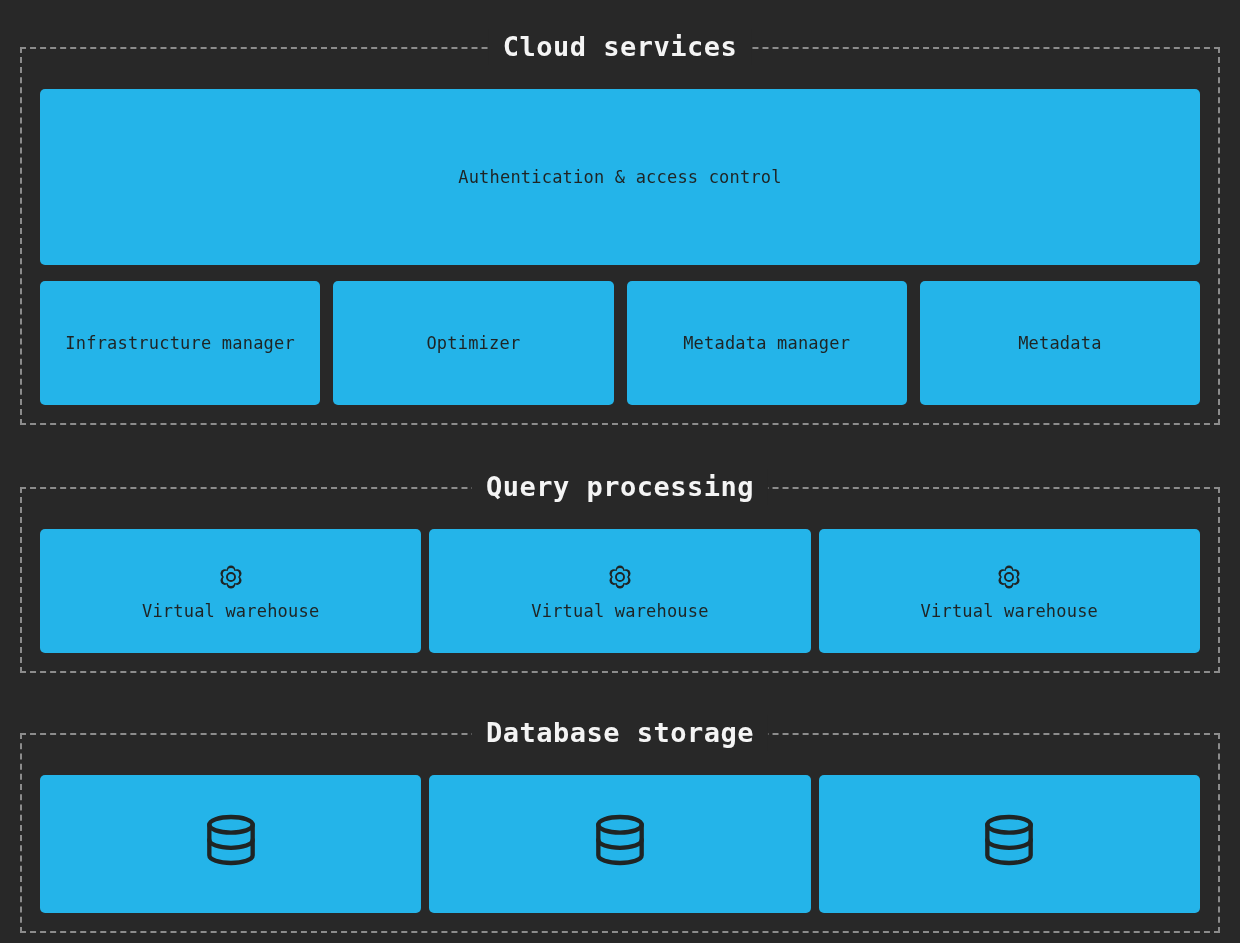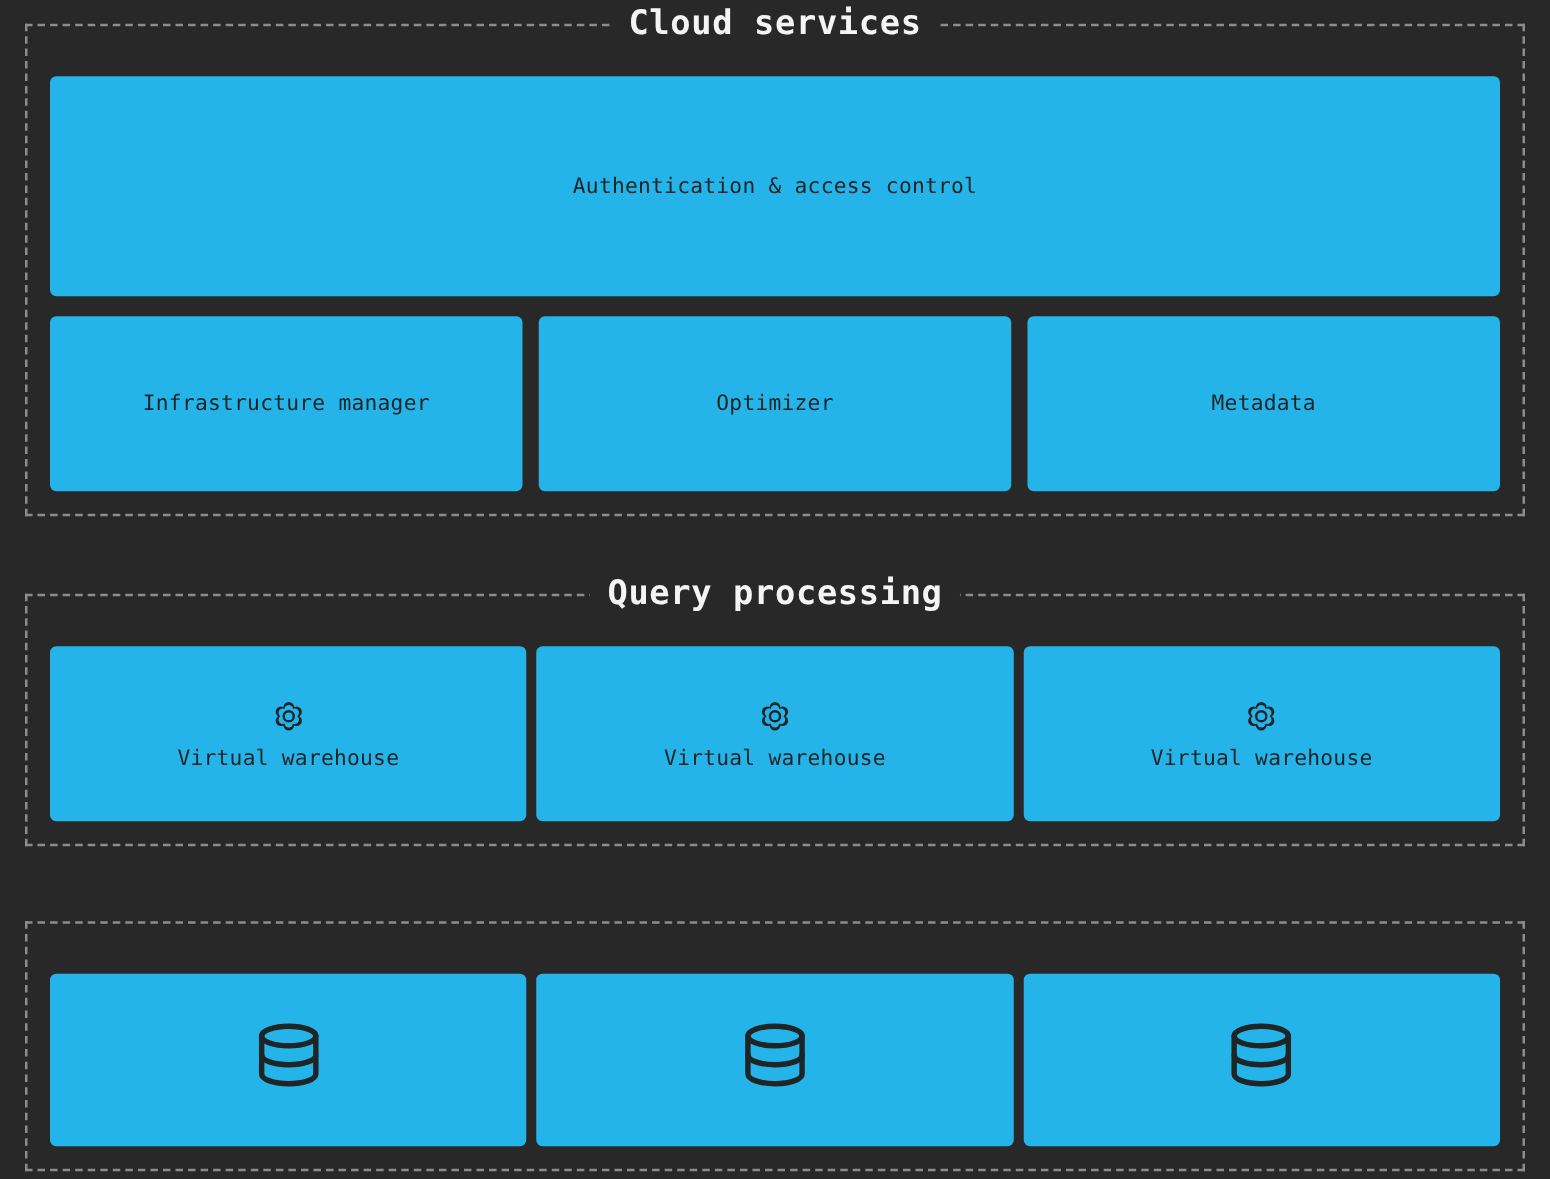--- a/index.html
+++ b/index.html
@@ -11,21 +11,21 @@
   }
   * { margin: 0; padding: 0; box-sizing: border-box; }
   html, body {
     width: 1240px; height: 943px;
     background: var(--bg);
     font-family: "DejaVu Sans Mono", "Liberation Mono", monospace;
     overflow: hidden;
   }
   .canvas {
     width: 1240px; height: 943px;
-    padding: 19px 20px 23px 20px;
+    padding: 47px 20px 23px 20px;
   }
   .panel {
     position: relative;
     border: 2px dashed var(--border);
     padding: 40px 18px 18px 18px;
   }
   .panel + .panel { margin-top: 62px; }
   .panel.storage { margin-top: 60px; }
   .panel-title {
     position: absolute;
@@ -50,21 +50,21 @@
     align-items: center;
     justify-content: center;
     font-size: 17px;
     font-weight: 500;
     letter-spacing: 0.2px;
   }
   .box-wide { height: 176px; margin-bottom: 16px; }
   .row { display: flex; }
   .row-4 { gap: 13px; }
   .row-3 { gap: 8px; }
-  .row .box { flex: 1 1 0; height: 140px; }
+  .row .box { flex: 1 1 0; height: 124px; }
   .row-3.storage-row .box { height: 138px; }
   .box .icon { margin-bottom: 9px; display: block; }
   .box .icon svg { display: block; }
 </style>
 </head>
 <body>
 
 <div class="canvas">
 
   <section class="panel">
@@ -73,20 +73,23 @@
     <div class="box box-wide">
       <span>Authentication &amp; access control</span>
     </div>
 
     <div class="row row-4">
       <div class="box">
         <span>Infrastructure manager</span>
       </div>
       <div class="box">
         <span>Optimizer</span>
+      </div>
+      <div class="box">
+        <span>Metadata manager</span>
       </div>
       <div class="box">
         <span>Metadata</span>
       </div>
     </div>
   </section>
 
   <section class="panel">
     <div class="panel-title">Query processing</div>
 
@@ -170,20 +173,21 @@
             <circle cx="16" cy="16" r="4.3" fill="none" stroke="var(--box-text)" stroke-width="2"></circle>
           </svg>
         </span>
         <span>Virtual warehouse</span>
       </div>
 
     </div>
   </section>
 
   <section class="panel storage">
+    <div class="panel-title">Database storage</div>
 
     <div class="row row-3 storage-row">
 
       <div class="box">
         <span class="icon">
           <svg width="52" height="56" viewBox="0 0 24 24" fill="none" stroke="var(--box-text)" stroke-width="2" stroke-linecap="round" stroke-linejoin="round">
             <ellipse cx="12" cy="5" rx="10" ry="3.6"></ellipse>
             <path d="M2 5 V19 a10 3.6 0 0 0 20 0 V5"></path>
             <path d="M2 12 a10 3.6 0 0 0 20 0"></path>
           </svg>

